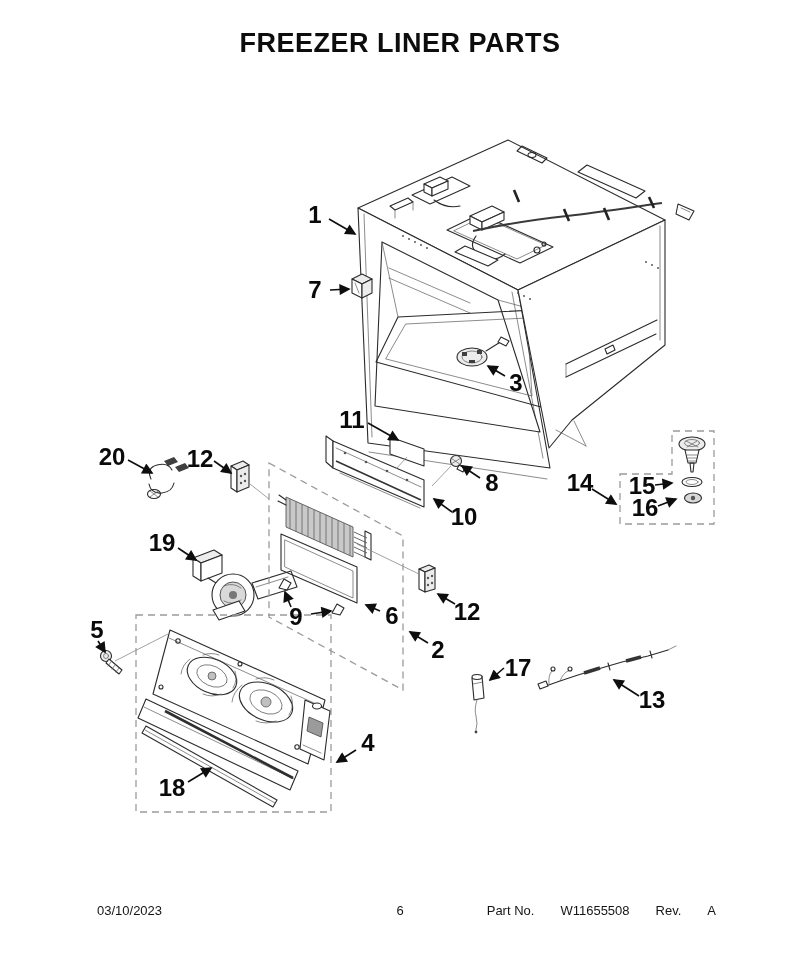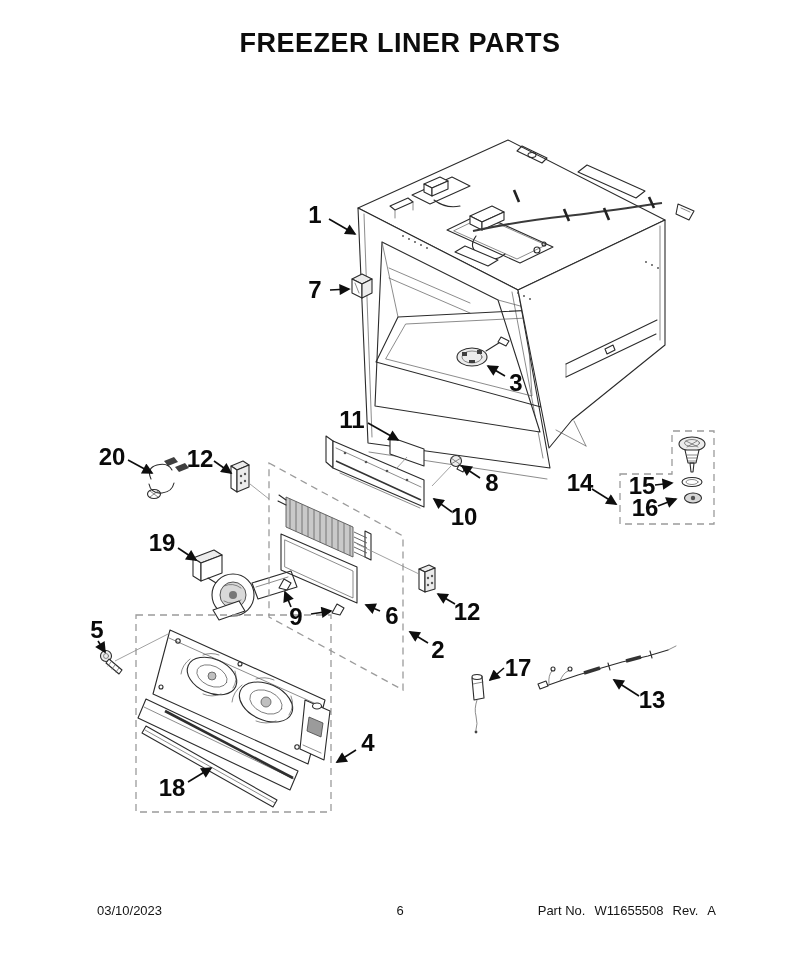--- a/index.html
+++ b/index.html
@@ -26,21 +26,21 @@
   .callout { font:bold 24px "Liberation Sans", sans-serif; fill:#0a0a0a; text-anchor:middle; }
   .hatch { stroke:#6b6b6b; stroke-width:0.9; }
   .dark  { fill:#3f3f3f; stroke:none; }
 
   .footer {
     position:absolute; top:903px; left:0; width:100%;
     font-size:13px; color:#151515;
   }
   .footer-date { position:absolute; left:97px; top:0; }
   .footer-page { position:absolute; left:0; width:100%; text-align:center; top:0; }
-  .footer-part { position:absolute; right:84px; top:0; display:flex; gap:9px; }
+  .footer-part { position:absolute; right:84px; top:0; display:flex; gap:26px; }
 </style>
 </head>
 <body>
 
 <div class="page">
 
   <div class="page-title">FREEZER LINER PARTS</div>
 
   <svg class="diagram" width="800" height="970" viewBox="0 0 800 970" xmlns="http://www.w3.org/2000/svg">
     <defs>

